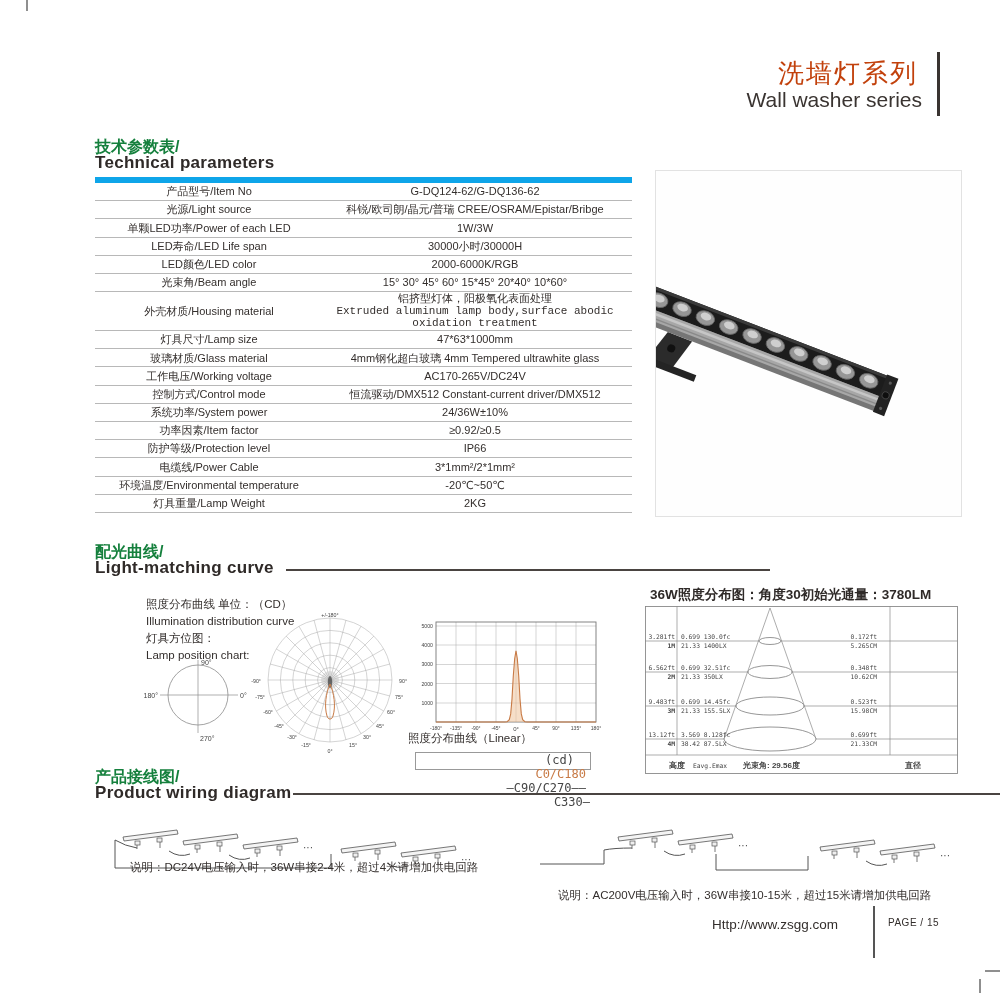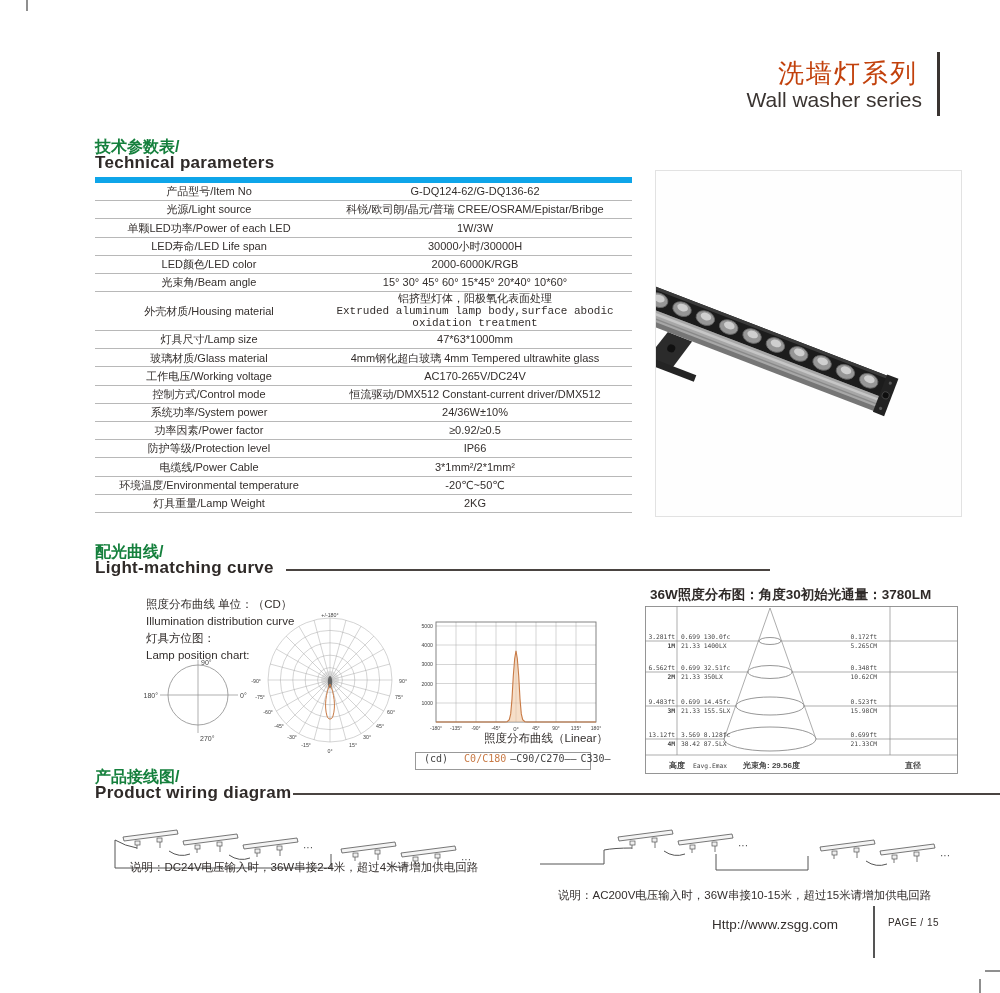--- a/index.html
+++ b/index.html
@@ -23,25 +23,25 @@
   .param-row{display:flex;align-items:center;border-bottom:1px solid #b8b8b8;min-height:17.2px;}
   .param-row.tall{min-height:29px;}
   .cell-label{width:218px;padding-left:5px;font-size:11px;line-height:1.15;}
   .cell-value{flex:1;font-size:11px;line-height:1.15;}
   .cell-value .l2{font-size:11px;font-family:Liberation Mono, monospace;}
   
   .photo-box{position:absolute;left:655px;top:170px;width:305px;height:345px;
              border:1px solid #e2e2e2;background:#fefefe;}
   
   .notes{position:absolute;left:146px;top:596px;font-size:11.5px;line-height:17px;}
-  .chart-caption{position:absolute;left:408px;top:731px;width:200px;text-align:right;
+  .chart-caption{position:absolute;left:408px;top:731px;width:200px;text-align:left;
                  font-size:11.5px;color:#332e2c;}
   .legend-box{position:absolute;left:415px;top:752px;width:174px;height:16px;
-              border:1px solid #999;display:flex;align-items:flex-start;
-              font-size:10px;font-family:"DejaVu Sans Mono",monospace;color:#444;}
+              border:1px solid #999;display:flex;align-items:flex-end;
+              font-size:12px;font-family:"DejaVu Sans Mono",monospace;color:#444;flex-direction:column;}
   .legend-box span{white-space:pre;}
   .lg-cd{margin-left:8px;margin-right:16px;}
   .lg-c0{color:#c87a45;margin-right:4px;}
   .lg-c90{margin-right:4px;}
   .cone-title{position:absolute;left:650px;top:586px;font-size:13.5px;font-weight:600;color:#2f2a28;}
   
   svg text{font-family:"Liberation Sans","DejaVu Sans",sans-serif;fill:#444;}
   .mono{font-family:"DejaVu Sans Mono",monospace !important;}
   #polar-grid circle,#polar-grid line{stroke:#a8a8a8;stroke-width:.5;fill:none;}
   .grid-ln{stroke:#aaa;stroke-width:.5;}
@@ -141,21 +141,21 @@
           <div>恒流驱动/DMX512  Constant-current driver/DMX512</div>
         </div>
       </div>
       <div class="param-row">
         <div class="cell-label">系统功率/System power</div>
         <div class="cell-value">
           <div>24/36W±10%</div>
         </div>
       </div>
       <div class="param-row">
-        <div class="cell-label">功率因素/Power factor</div>
+        <div class="cell-label">功率因素/Item factor</div>
         <div class="cell-value">
           <div>≥0.92/≥0.5</div>
         </div>
       </div>
       <div class="param-row">
         <div class="cell-label">防护等级/Protection level</div>
         <div class="cell-value">
           <div>IP66</div>
         </div>
       </div>

